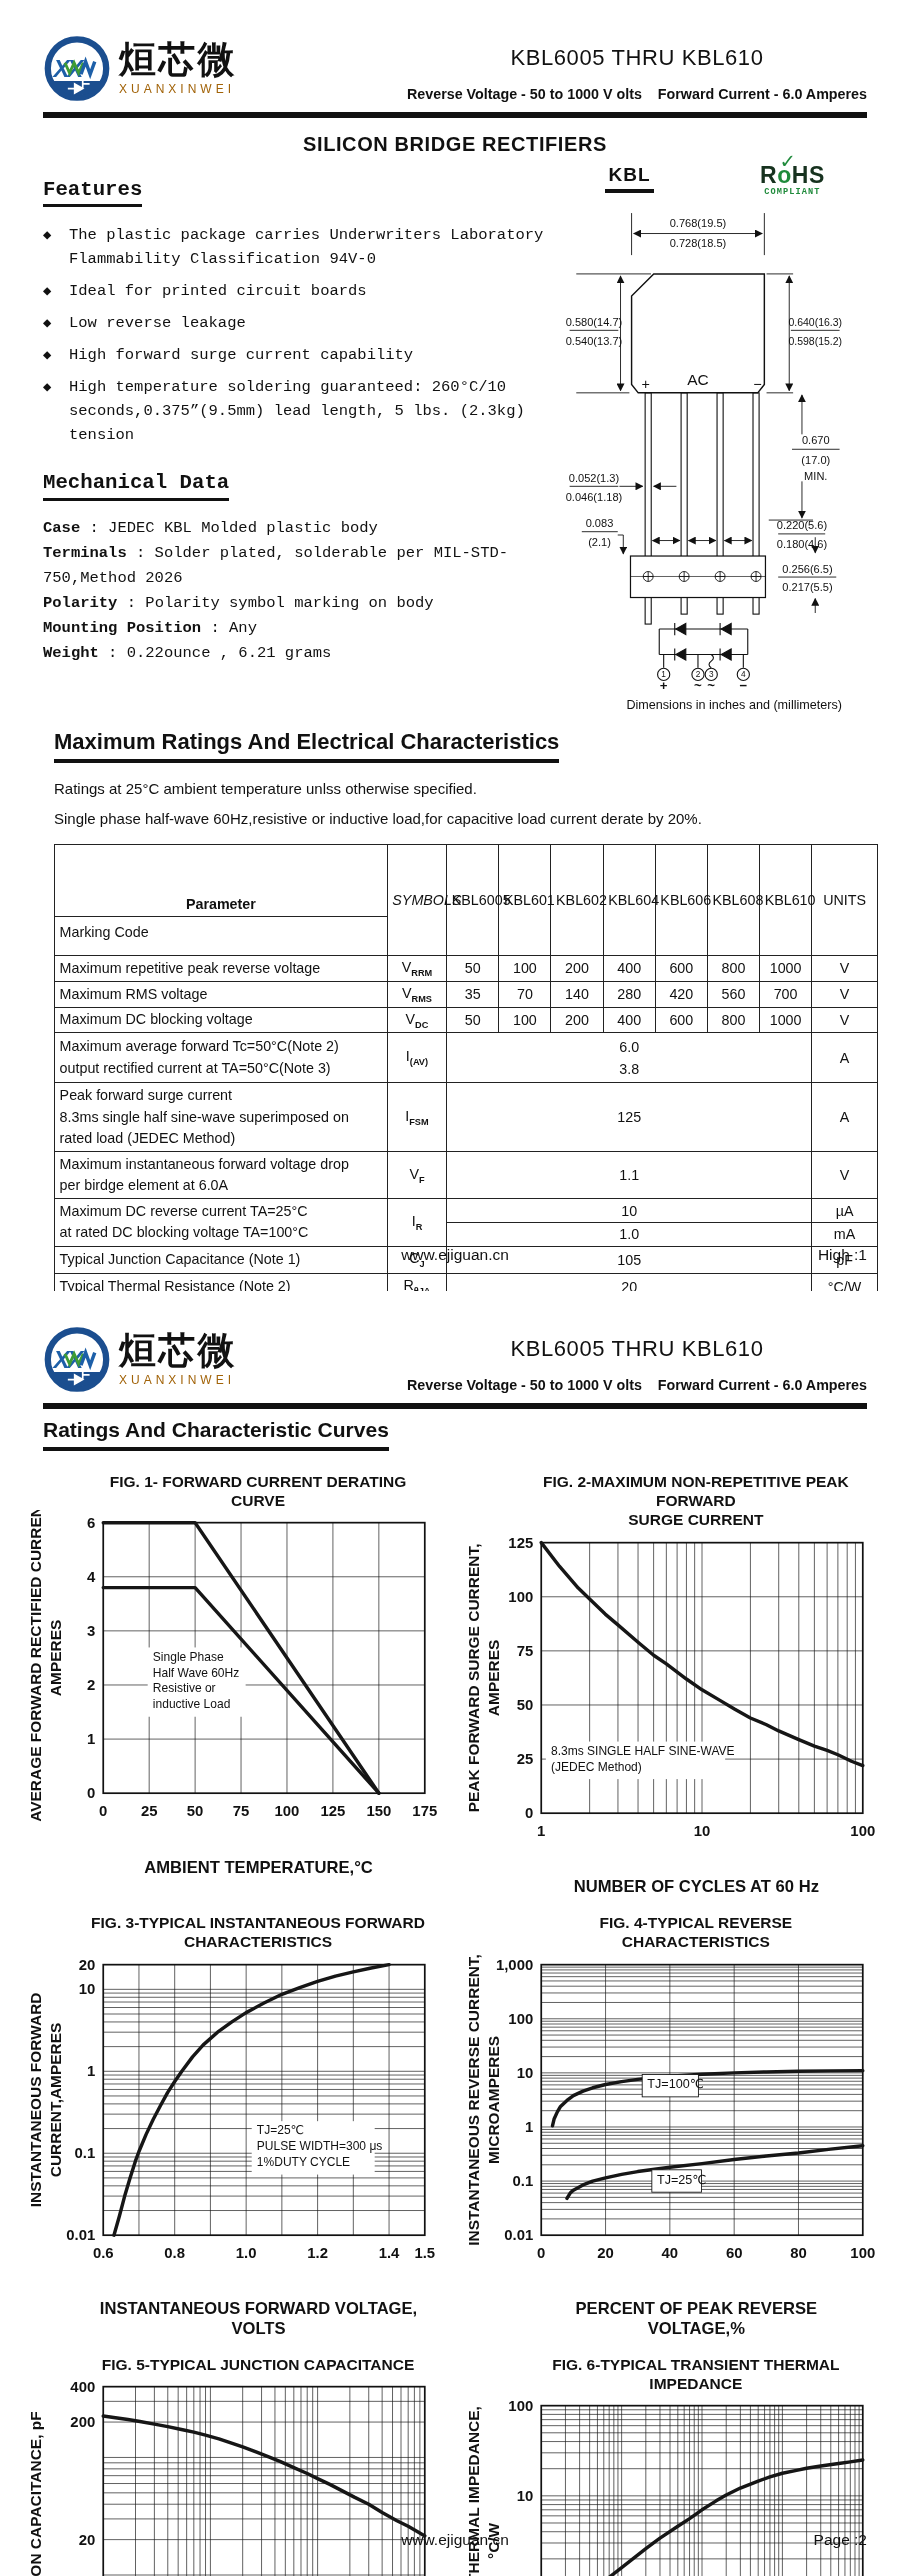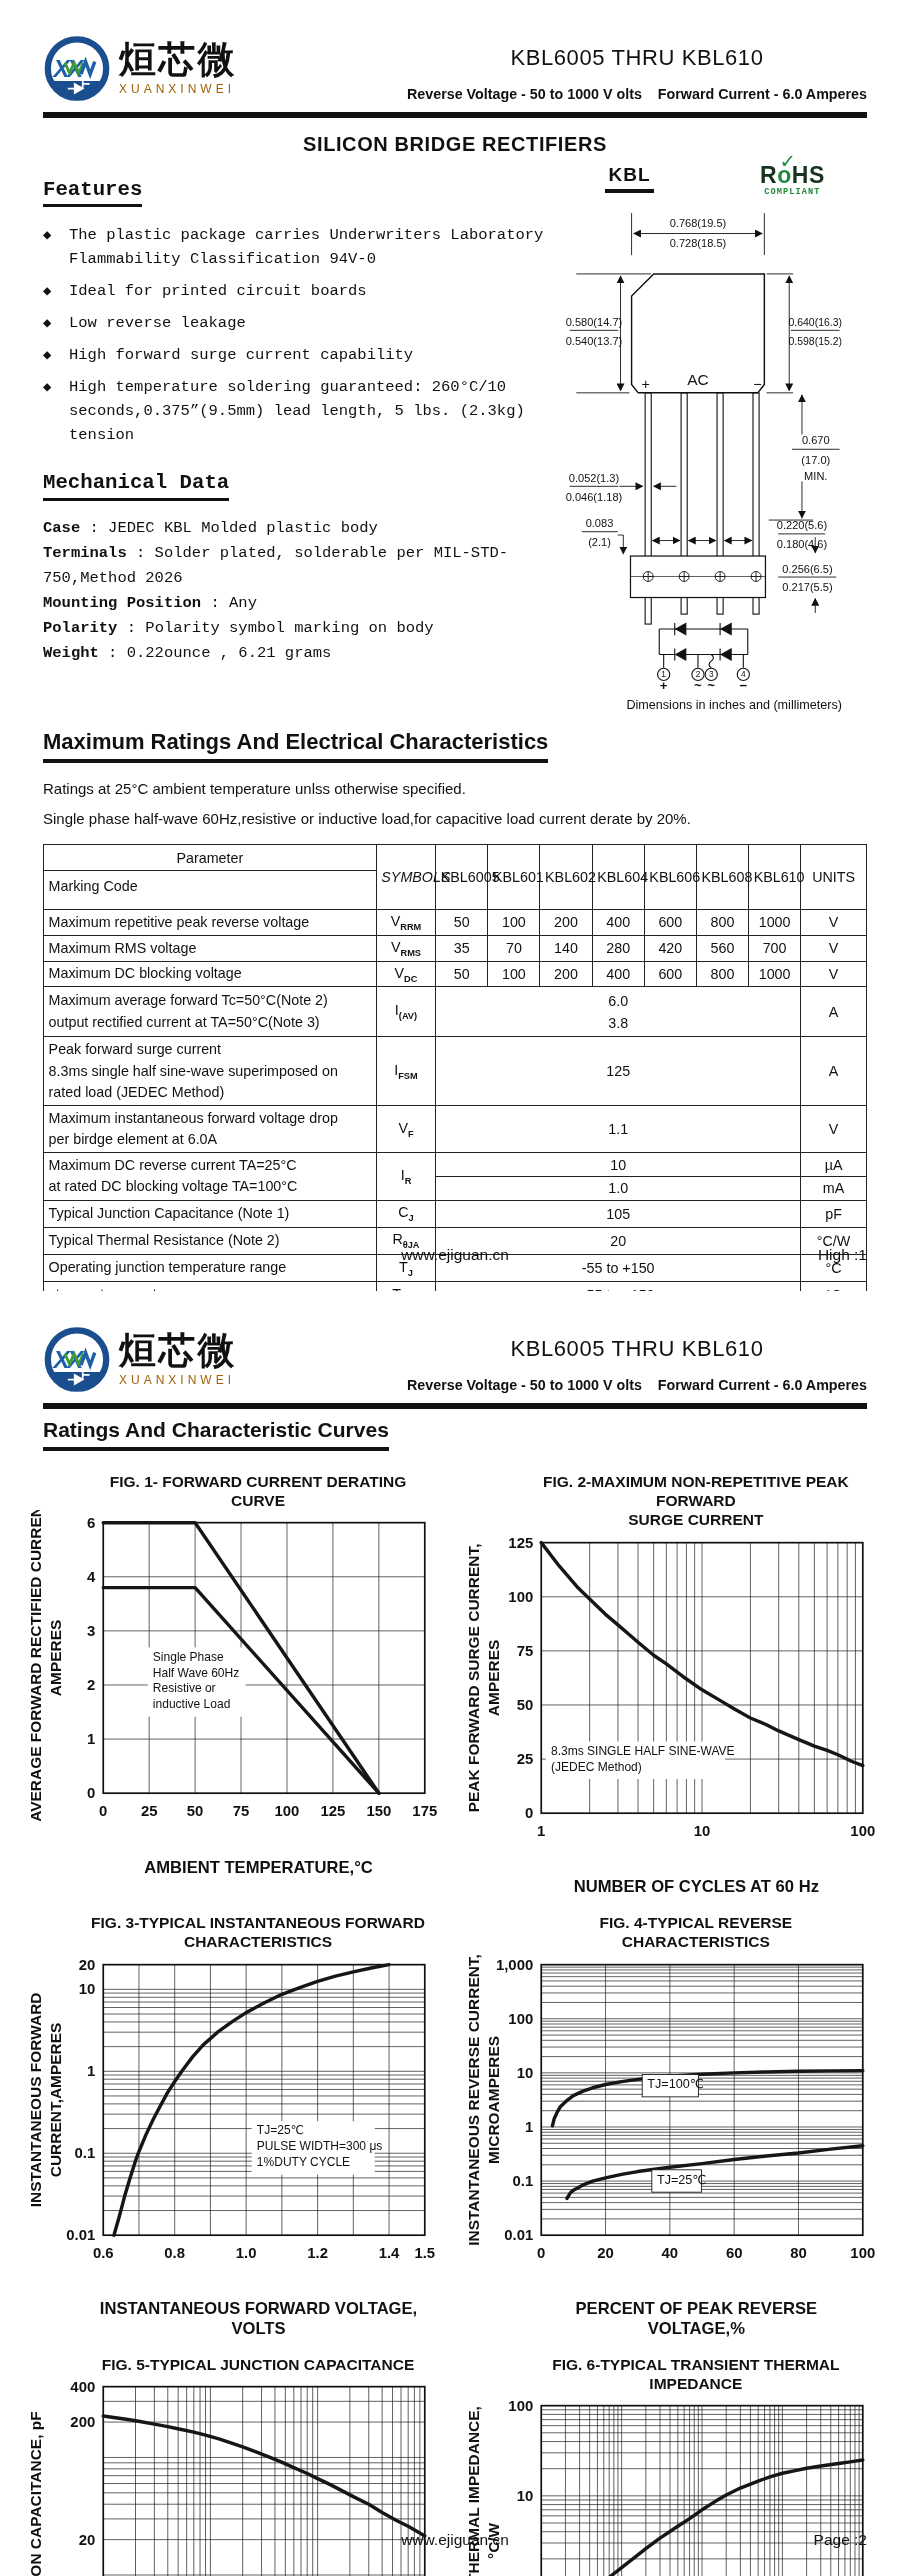--- a/index.html
+++ b/index.html
@@ -41,30 +41,30 @@
              padding:0 3.4px 2.3px 3.4px;letter-spacing:1.1px;}
   .rohs{position:relative;text-align:center;line-height:1;}
   .rohs-word{font-size:23px;font-weight:bold;color:#17321f;letter-spacing:0.6px;}
   .rohs-word .o{color:#1f8a3b;}
   .rohs-check{position:absolute;top:-12.6px;left:19.5px;color:#1f8a3b;font-size:19.5px;font-weight:bold;}
   .rohs-sub{font-size:8.6px;font-weight:bold;color:#1f8a3b;letter-spacing:1.1px;margin-top:1.1px;font-family:Liberation Mono, monospace;}
   .pkg-svg{margin-top:4.6px;}
   .pkg-caption{font-size:12.6px;text-align:right;margin-top:5px;}
 
   
-  .ratings{padding:0 43px;}
+  .ratings{padding:0 54px;}
   h2.big{font-size:22px;font-weight:bold;display:inline-block;
          border-bottom:4.6px solid #111;padding-bottom:4.6px;margin:17px 0 4.6px 0;}
   .rat-line{font-size:15px;margin-top:12.6px;}
 
   table.ratings-tbl{border-collapse:collapse;width:824px;margin-top:17px;table-layout:fixed;}
   .ratings-tbl td,.ratings-tbl th{border:1px solid #222;font-size:14.3px;
       font-weight:normal;padding:1.7px 4.6px;vertical-align:middle;}
   .ratings-tbl{border:1.7px solid #222;}
-  .th-param-top{border-bottom:1px solid #222;font-weight:normal;text-align:center;padding:4.6px 0;}
+  .th-param-top{border-bottom:1px solid #222;font-weight:bold;text-align:center;padding:4.6px 0;margin-top:46px;}
   .th-param-bot{text-align:left;padding:6.9px 4.6px 15px 4.6px;}
   .th-sym{font-style:italic;text-align:center;}
   .th-part{font-weight:bold;text-align:center;font-size:13.8px;}
   .th-units{font-weight:bold;text-align:center;font-size:14.3px;}
   td.c-param{text-align:left;line-height:1.5;}
   td.c-sym,td.c-val,td.c-unit{text-align:center;}
   td.c-sym sub{font-size:9.2px;font-weight:bold;}
   .stack2 div{padding:3.4px 0;}
   .notes{font-size:13px;line-height:1.5;margin-top:15px;white-space:pre-wrap;}
 
@@ -140,22 +140,22 @@
         <div class="feat-item">
           <span class="feat-bullet">◆</span>
           <span>High temperature soldering guaranteed: 260°C/10 seconds,0.375”(9.5mm) lead length, 5 lbs. (2.3kg) tension</span>
           </div>
       </div>
 
       <h2 class="sec">Mechanical Data</h2>
       <div class="mech">
         <div class="mech-row"><b>Case</b><span> : JEDEC KBL Molded plastic body</span></div>
         <div class="mech-row"><b>Terminals</b><span> : Solder plated, solderable per MIL-STD-750,Method 2026</span></div>
+        <div class="mech-row"><b>Polarity</b><span> : Polarity symbol  marking on body</span></div>
         <div class="mech-row"><b>Mounting Position</b><span> : Any</span></div>
-        <div class="mech-row"><b>Polarity</b><span> : Polarity symbol  marking on body</span></div>
         <div class="mech-row"><b>Weight</b><span> : 0.22ounce , 6.21 grams</span></div>
       </div>
     </div>
 
     <div class="col-right">
       <div class="pkg-head">
         <div class="pkg-label">KBL</div>
         <div class="rohs">
           <div class="rohs-check">✓</div>
           <div class="rohs-word"><span>R</span><span class="o">o</span><span>HS</span></div>

